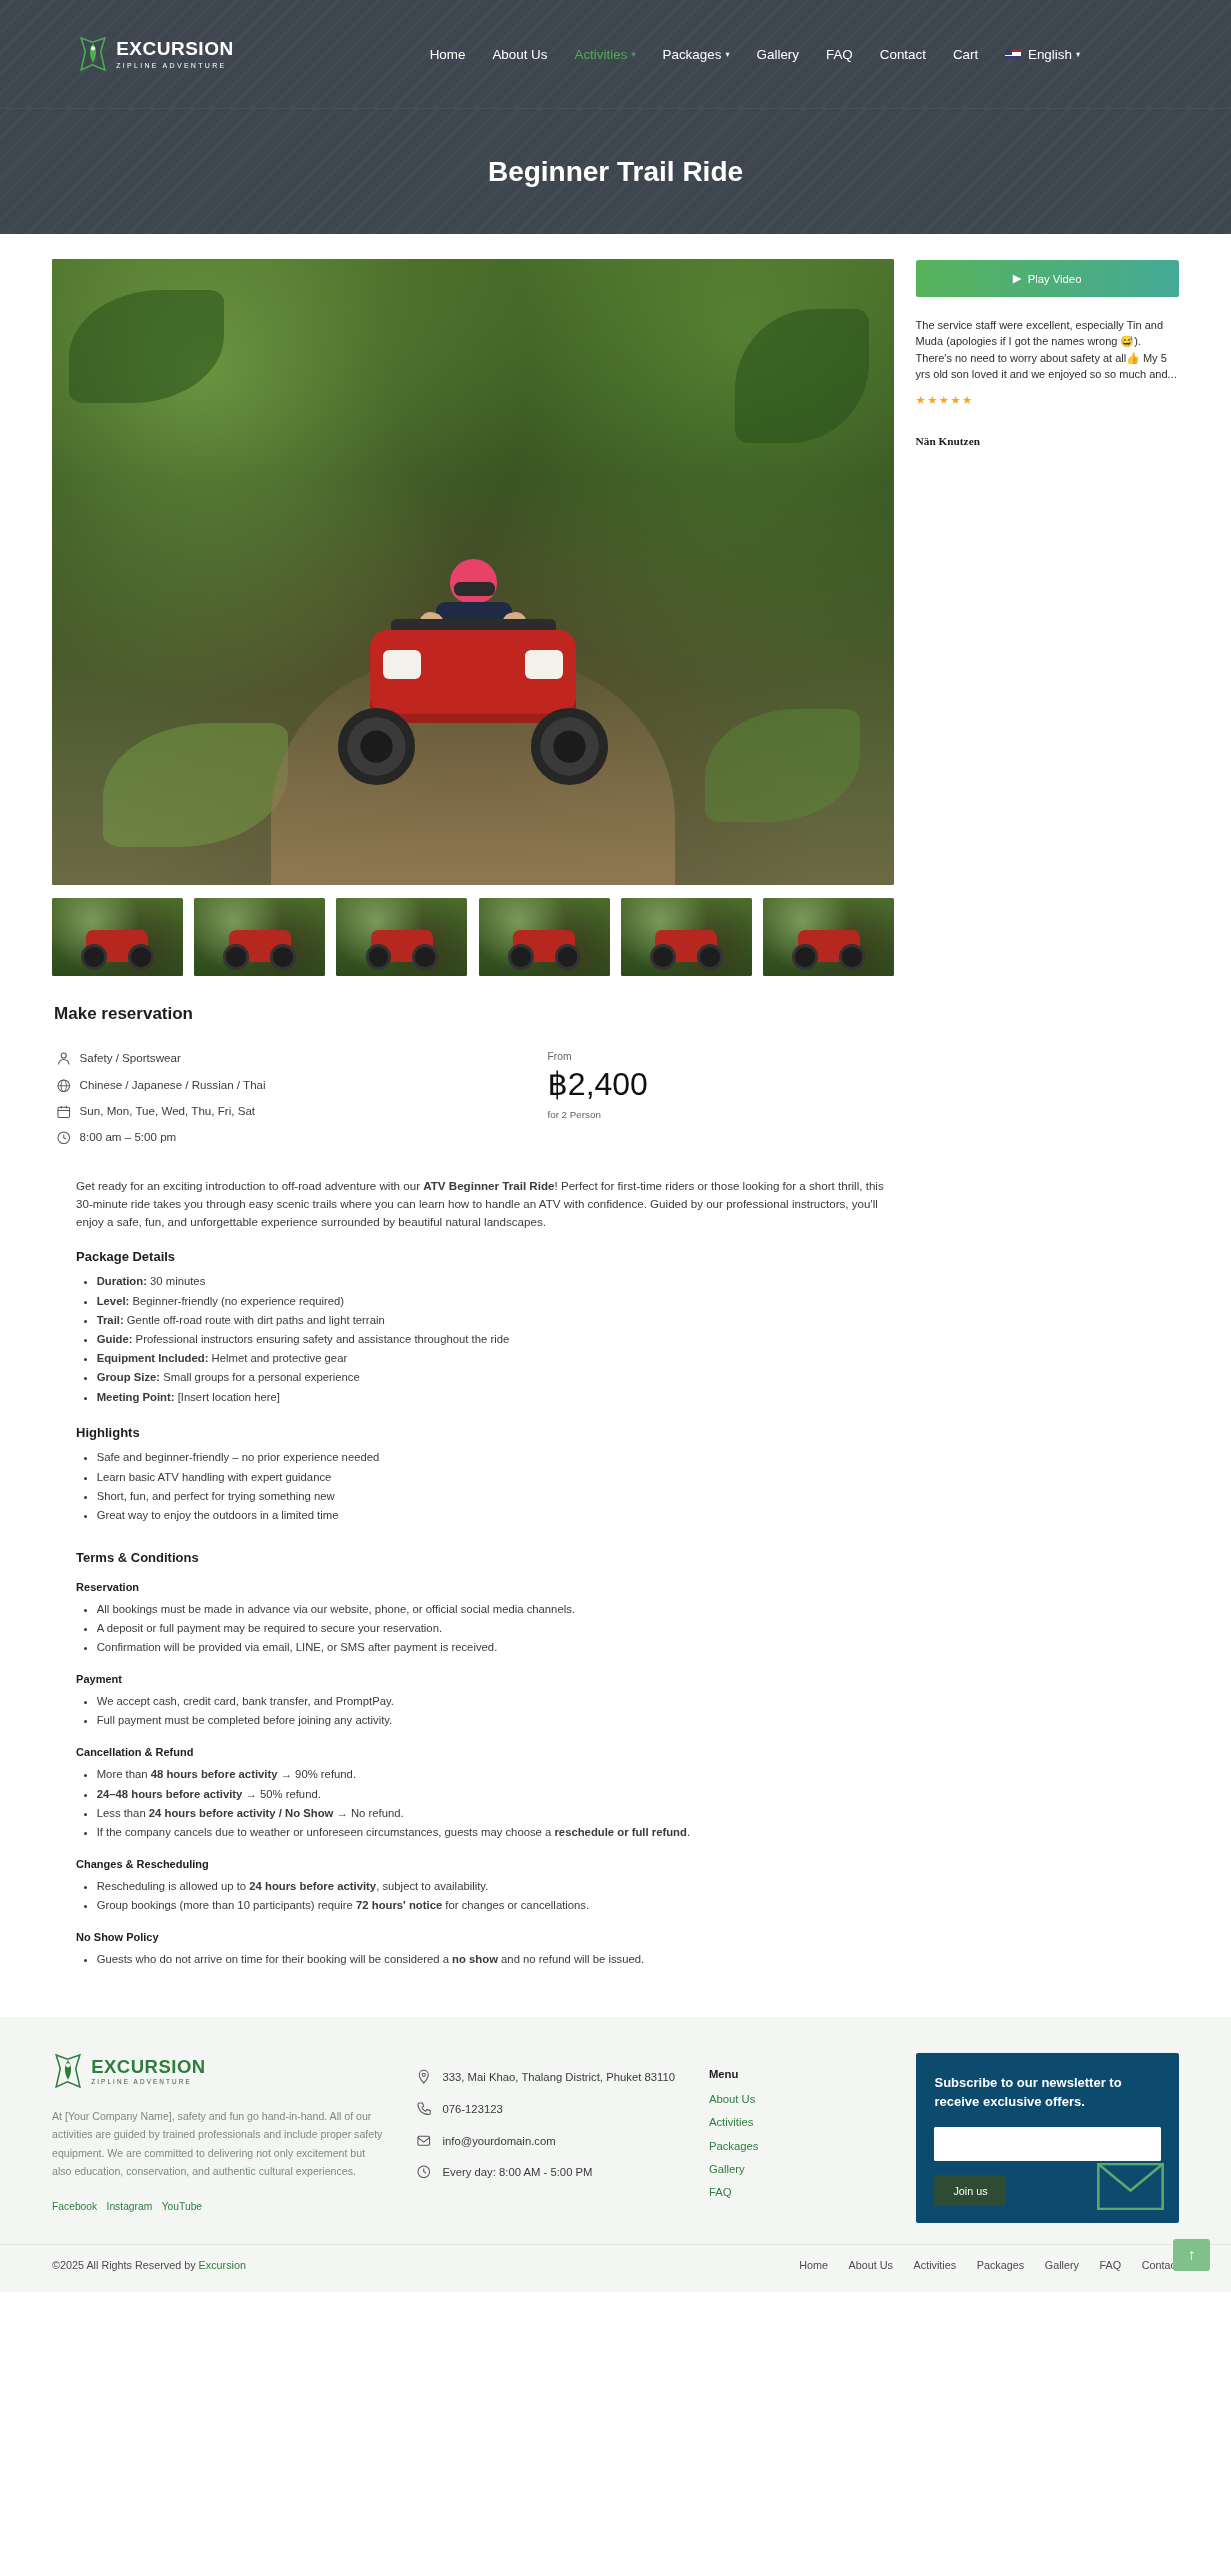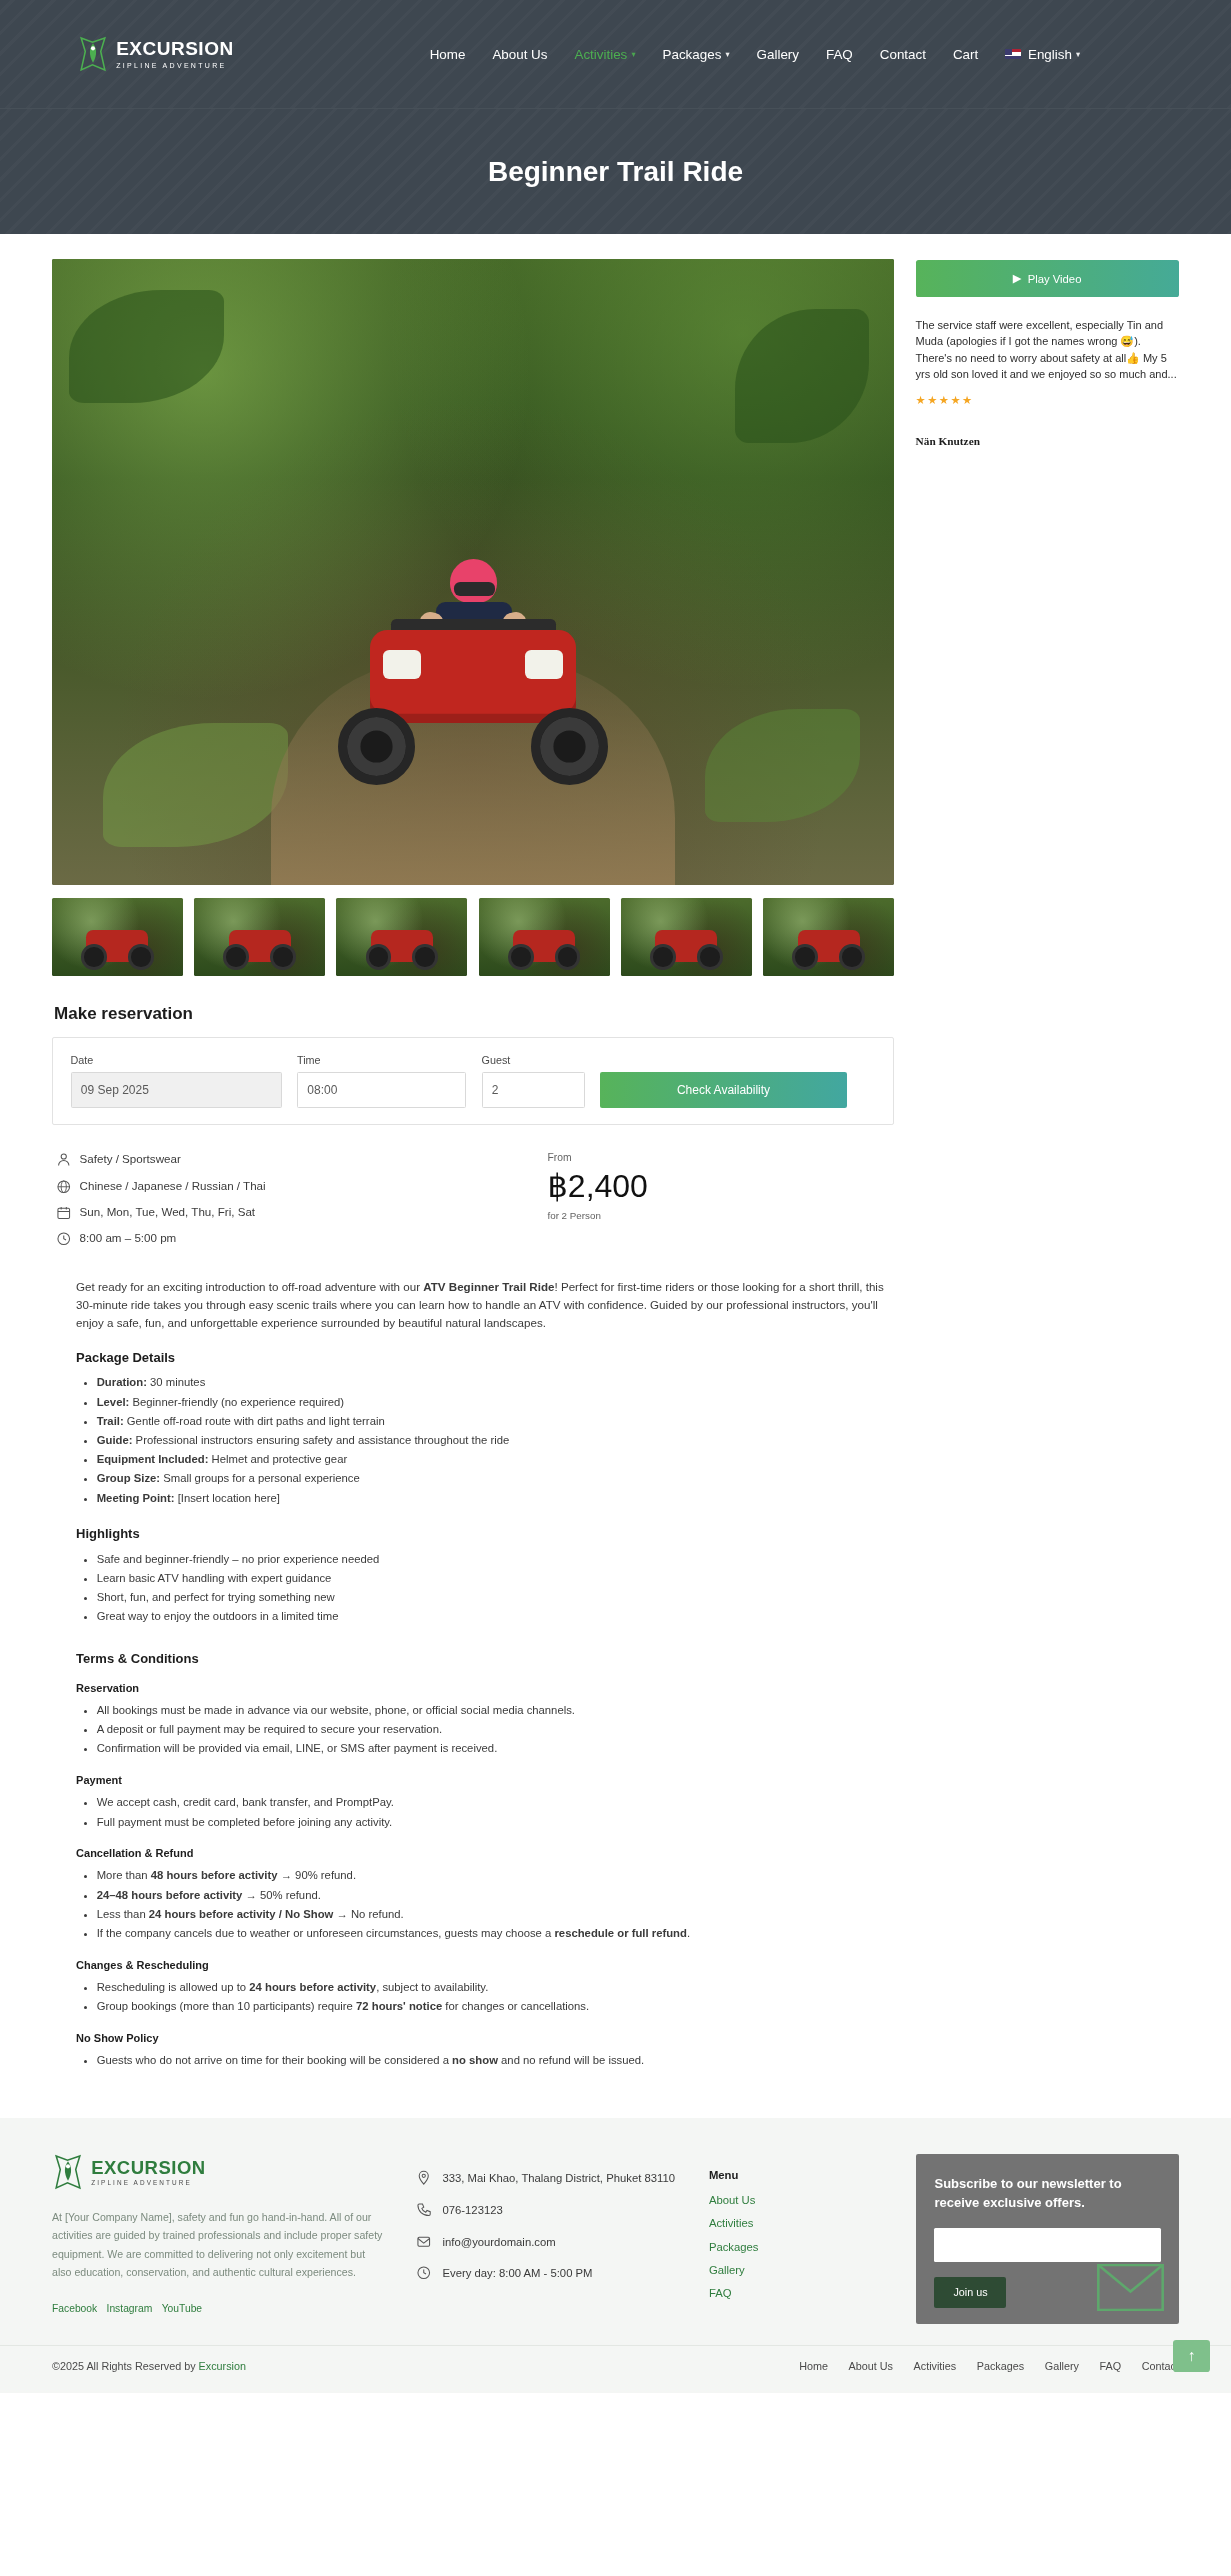--- a/index.html
+++ b/index.html
@@ -246,21 +246,21 @@
   .f-about { font-size: 10.6px; line-height: 1.75; color: #7c8b7f; margin-top: 17.5px; }
   .f-social { margin-top: 20.6px; font-size: 10.3px; color: #2f7d3e; display: flex; gap: 9.3px;}
   .f-social a { color:#2f7d3e; text-decoration:none;}
   .f-col2 { width: 268px; padding-top: 15.5px;}
   .f-contact-item { display: flex; gap: 11.3px; align-items: flex-start; margin-bottom: 15.5px; }
   .f-contact-item span { font-size: 11.3px; color: #3a3a3a; line-height: 1.45; }
   .f-col3 { width: 180px; padding-top: 14.4px;}
   .f-menu-title { font-size: 11.3px; font-weight: bold; color: #1d1d1d; margin-bottom: 13.4px;}
   .f-menu a { display:block; color:#2f7d3e; font-size: 11.3px; text-decoration:none; margin-bottom: 11.3px;}
   .f-col4 {
-    width: 268px; background: #737373; border-radius: 2.1px; padding: 20.6px 18.5px 0;
+    width: 268px; background: #0c4a6e; border-radius: 2.1px; padding: 20.6px 18.5px 0;
     position: relative; min-height: 170px; overflow:hidden;
   }
   .f-news-title { color:#fff; font-size: 13px; font-weight: bold; line-height:1.45;}
   .f-news-input { width: 100%; height: 34px; border: none; border-radius:1.5px; margin-top: 15.5px; padding:0 8.2px; font-size:10.8px;}
   .join-btn {
     margin-top: 14.4px; background: #2e4b34; color: #fff; border: none;
     width: 72px; height: 31px; border-radius: 2.1px; font-size: 10.8px; cursor:pointer;
     font-family:"Liberation Sans", sans-serif;
   }
   .env-icon { position:absolute; right:15.5px; bottom:13.4px; width:67px; height:47px;}
@@ -383,35 +383,20 @@
             <div class="mini-atv"></div>
           </div>
         <div class="thumb">
             <div class="ov"></div>
             <div class="mini-atv"></div>
           </div>
       </div>
 
       <div class="section-title">Make reservation</div>
 
-      <div class="reservation-box">
-        <div class="field date">
-          <label>Date</label>
-          <input type="text" readonly="" value="09 Sep 2025" style="">
-        </div>
-        <div class="field time">
-          <label>Time</label>
-          <input type="text" value="08:00" style="">
-        </div>
-        <div class="field guest">
-          <label>Guest</label>
-          <input type="text" value="2" style="">
-        </div>
-        <button class="check-btn">Check Availability</button>
-      </div>
 
       <div class="info-row">
         <div class="info-list">
           <div class="info-item">
             <svg class="ico" viewBox="0 0 24 24">
                 <circle cx="12" cy="7" r="4" fill="none" stroke="currentColor" stroke-width="1.6"></circle>
                 <path d="M4 21c0-4.4 3.6-8 8-8s8 3.6 8 8" fill="none" stroke="currentColor" stroke-width="1.6"></path>
               </svg>
             <span>Safety / Sportswear</span>
           </div>

